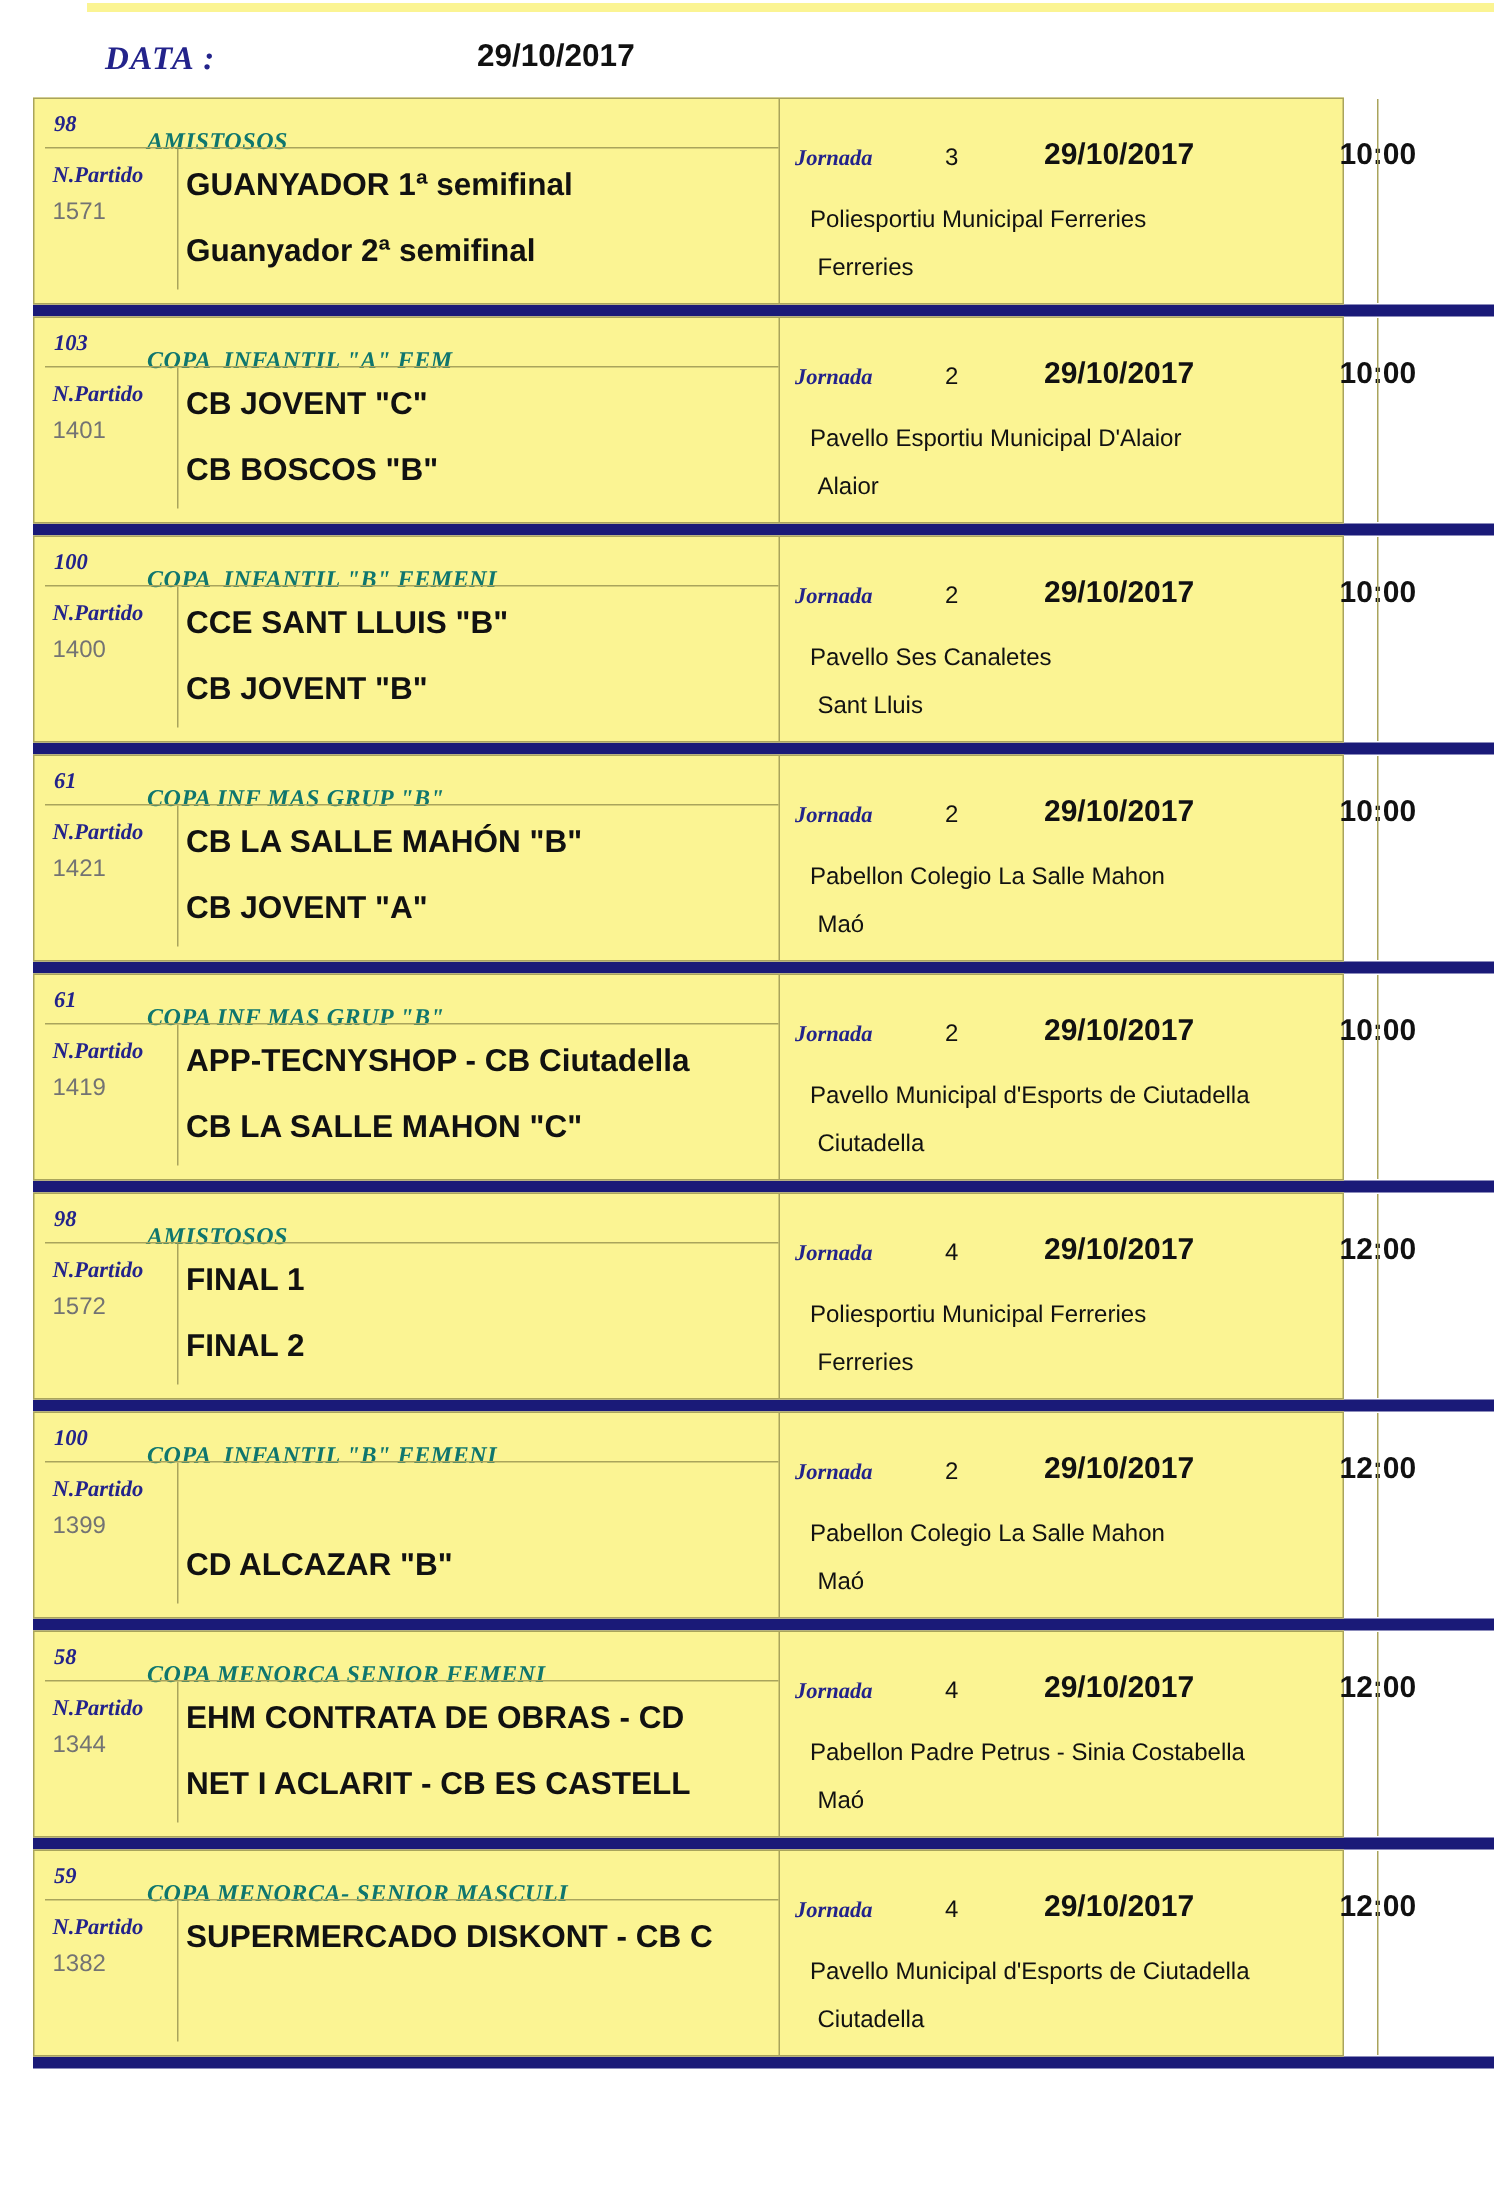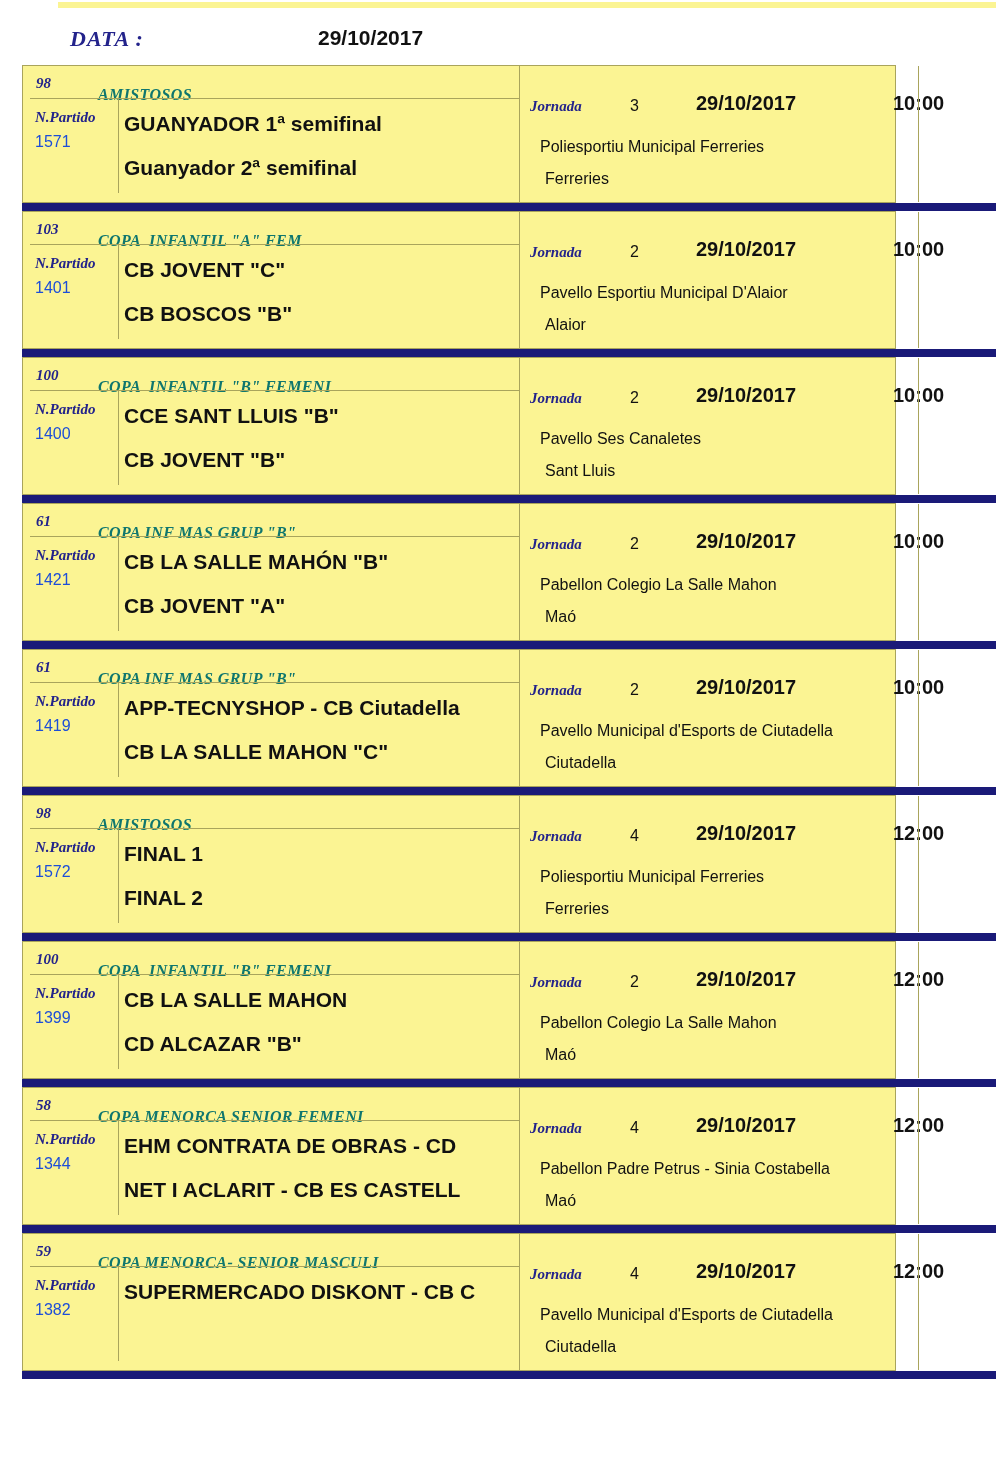--- a/index.html
+++ b/index.html
@@ -45,21 +45,21 @@
     position:absolute; left:7px; top:32px; width:489px;
     border-top:1px solid #A9A45C;
   }
   .np-label {
     position:absolute; left:12px; top:43px;
     font-family:"Liberation Serif","DejaVu Serif",serif;
     font-style:italic; font-weight:bold; font-size:15px; color:#23238B;
   }
   .np-value {
     position:absolute; left:12px; top:67px;
-    font-size:16px; color:#1d4ed8;
+    font-size:16px; color:#737373;
   }
   .vrule { position:absolute; width:0; border-left:1px solid #A9A45C; }
   .vrule-np   { left:95px;  top:33px; height:94px; }
   .vrule-mid  { left:496px; top:0;    height:136px; }
   .vrule-right{ left:895px; top:0;    height:136px; }
   .team {
     position:absolute; left:101px; width:390px;
     font-weight:bold; font-size:21px; color:#111111; white-space:nowrap;
   }
   .team-home { top:46px; }
@@ -215,21 +215,20 @@
     <div class="vrule vrule-right"></div>
   </div>
 <div class="sep-bar"></div>
   <div class="match-card">
     <div class="comp-id">100</div>
     <div class="comp-name">COPA  INFANTIL "B" FEMENI</div>
     <div class="header-rule"></div>
     <div class="np-label">N.Partido</div>
     <div class="np-value">1399</div>
     <div class="vrule vrule-np"></div>
-    <div class="team team-home">CB LA SALLE MAHON</div>
     <div class="team team-away">CD ALCAZAR "B"</div>
     <div class="vrule vrule-mid"></div>
     <div class="jornada-label">Jornada</div>
     <div class="jornada-value">2</div>
     <div class="match-date">29/10/2017</div>
     <div class="match-time">12:00</div>
     <div class="venue">Pabellon Colegio La Salle Mahon</div>
     <div class="city">Maó</div>
     <div class="vrule vrule-right"></div>
   </div>

